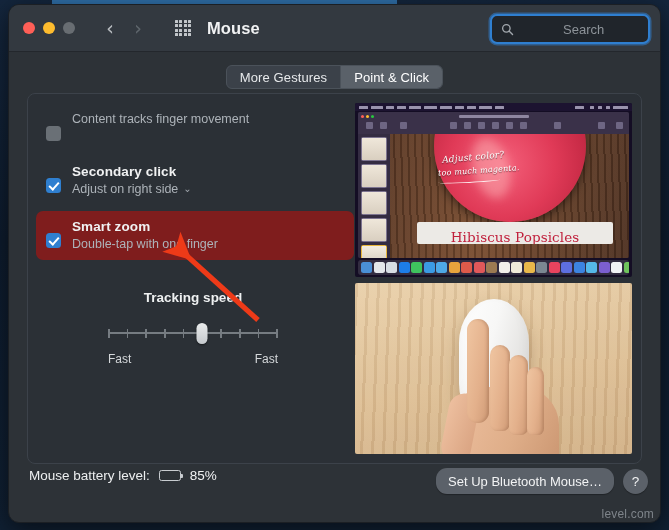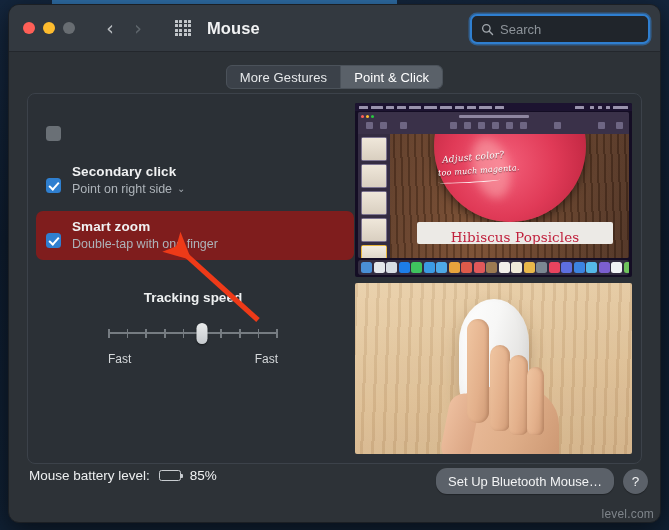--- a/index.html
+++ b/index.html
@@ -51,26 +51,26 @@
     display:grid; grid-template-columns:repeat(4,1fr); grid-template-rows:repeat(4,1fr);
     gap:1.5px;
   }
   #gridicon i { background:#c3c7cb; border-radius:.5px; display:block; }
   #wintitle {
     margin-left:16px; font-size:16.5px; font-weight:bold; color:#f1f2f3; letter-spacing:.1px;
   }
   
   #searchwrap {
     position:absolute; right:10px; top:9px;
-    width:180px; height:30px;
+    width:160px; height:30px;
     border-radius:7px;
     background:#20252b;
     border:2px solid #2f7fd0;
     box-shadow:0 0 0 1.5px rgba(47,127,208,.55);
-    display:flex; align-items:center;
+    display:flex; align-items:center;gap:43px;
   }
   #searchicon { margin-left:9px; width:13px; height:13px; flex:none; }
   #searchinput {
     flex:1; background:transparent; border:none; outline:none;
     color:#d6d9dc; font-size:13px; font-family:"Liberation Sans",sans-serif;
     margin-left:6px; padding-right:8px;
   }
   #searchinput::placeholder { color:#8d9399; }
   
   #tabrow { display:flex; justify-content:center; margin-top:13px; }
@@ -341,29 +341,32 @@
     </div>
 
     <div id="panel">
       <div id="panelinner">
 
         <div id="options">
 
           <div class="option">
             <span class="cb off"></span>
             <span class="otext">
+              <span class="osub">
+                  <span>Content tracks finger movement</span>
+                </span>
             </span>
           </div>
 
           <div class="option">
             <span class="cb on"></span>
             <span class="otext">
               <span class="otitle">Secondary click</span>
               <span class="osub">
-                <span>Point on right side</span>
+                <span>Adjust on right side</span>
                 <span class="chev">⌄</span>
               </span>
             </span>
           </div>
 
           <div class="option highlight">
             <span class="cb on"></span>
             <span class="otext">
               <span class="otitle">Smart zoom</span>
               <span class="osub">

